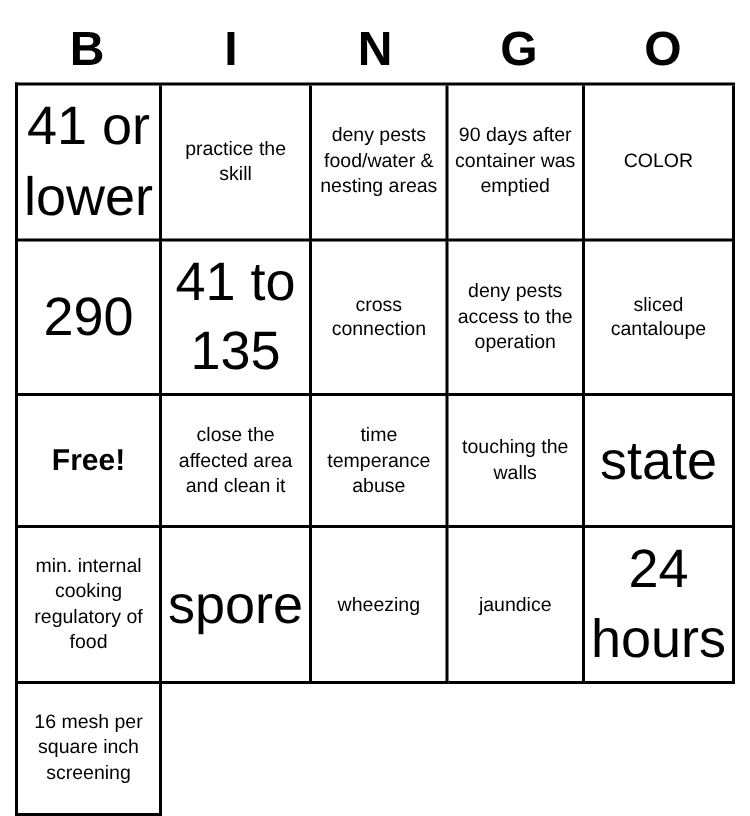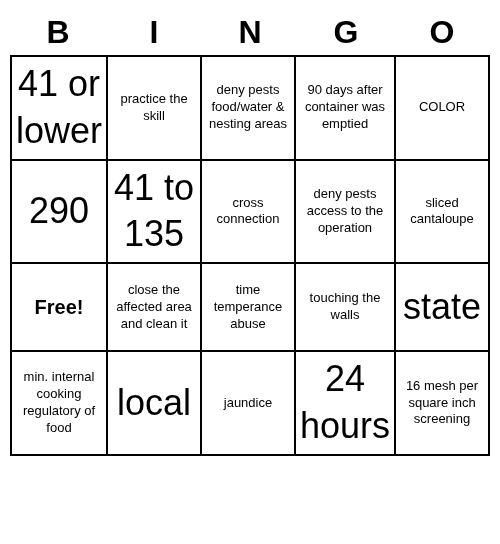--- a/index.html
+++ b/index.html
@@ -74,18 +74,19 @@
       <div class="cell xl-text">41 to 135</div>
       <div class="cell ">cross connection</div>
       <div class="cell ">deny pests access to the operation</div>
       <div class="cell ">sliced cantaloupe</div>
       <div class="cell free">Free!</div>
       <div class="cell ">close the affected area and clean it</div>
       <div class="cell ">time temperance abuse</div>
       <div class="cell ">touching the walls</div>
       <div class="cell xl-text">state</div>
       <div class="cell ">min. internal cooking regulatory of food</div>
-      <div class="cell xl-text">local</div>
+      <div class="cell xl-text">spore</div>
+      <div class="cell ">wheezing</div>
       <div class="cell ">jaundice</div>
       <div class="cell xl-text">24 hours</div>
       <div class="cell ">16 mesh per square inch screening</div>
     </div>
 </div>
 
 </body></html>

